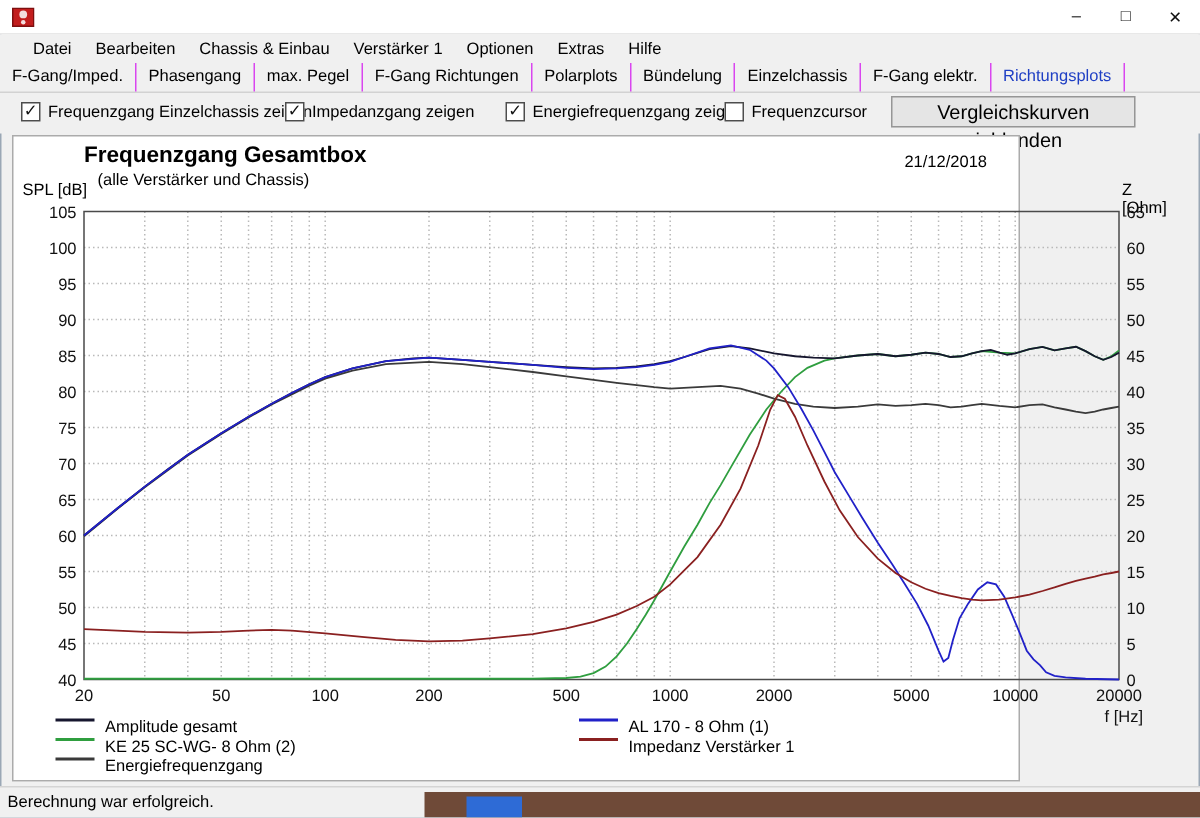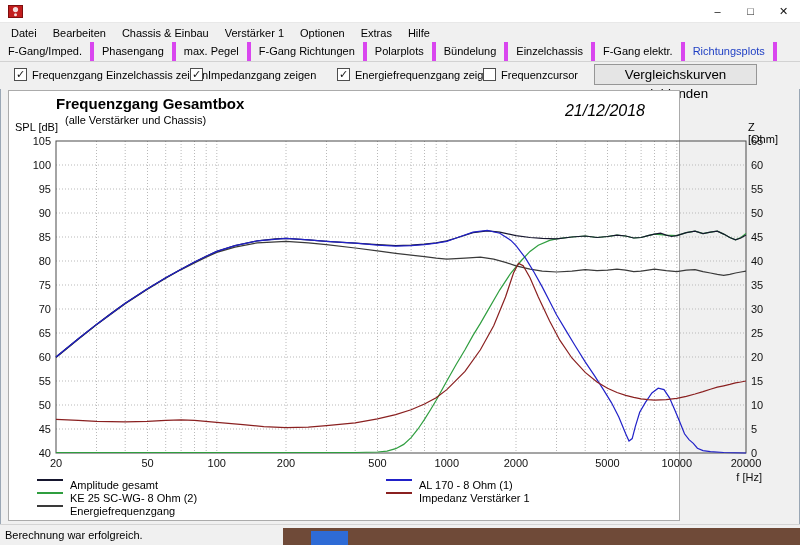--- a/index.html
+++ b/index.html
@@ -10,36 +10,36 @@
     background:#f0f0f0;
     box-shadow: inset 0 0 0 1px #9aa7b5;
   }
   
   .titlebar { height:23px; background:#ffffff; display:flex; align-items:center; border-bottom:1px solid #e8e8e8; }
   .app-icon { width:15px; height:13px; margin:0 6px 0 8px; flex:0 0 auto; }
   .title-text { font-size:12px; white-space:nowrap; overflow:hidden; }
   .win-buttons { margin-left:auto; display:flex; height:100%; }
   .win-btn { width:33px; height:100%; display:flex; align-items:center; justify-content:center; font-size:11px; color:#111; }
   
-  .menubar { height:19px; display:flex; align-items:center; background:#f0f0f0; padding-left:3px; }
+  .menubar { height:19px; display:flex; align-items:center; background:#f0f0f0; padding-left:14px; }
   .menu-item { padding:2px 8px; white-space:nowrap; }
   
   .tabbar { height:20px; display:flex; background:#f0f0f0; border-bottom:1px solid #d2d2d2; }
-  .tab { padding:3px 8px 0 8px; border-right:4px solid #d946ef; white-space:nowrap; }
+  .tab { padding:3px 8px 0 8px; border-right:1px solid #d946ef; white-space:nowrap; }
   .tab.active { color:#1f3fc4; }
   
   .toolbar { height:27px; position:relative; background:#f0f0f0; }
   .cb { position:absolute; top:6px; display:flex; align-items:center; gap:5px; cursor:default; }
   .cbbox { width:13px; height:13px; background:#fff; border:1px solid #4d4d4d; font-size:11px; line-height:11px; text-align:center; color:#111; }
   .btn { position:absolute; left:594px; top:2px; width:163px; height:21px; background:#e5e5e5; border:1px solid #969696; text-align:center; line-height:19px; }
   
   .panel { position:absolute; left:8px; top:90px; width:672px; height:431px; background:#ffffff; border:1px solid #ababab; }
   .chart-title { position:absolute; left:47px; top:4px; font-size:15px; font-weight:bold; }
   .chart-subtitle { position:absolute; left:56px; top:23px; font-size:11px; }
-  .chart-date { position:absolute; right:34px; top:11px; font-size:16px;font-style:italic; }
+  .chart-date { position:absolute; right:21px; top:11px; font-size:11px; }
   .yl-caption { position:absolute; left:6px; top:30px; }
   .yr-caption { position:absolute; left:739px; top:30px; }
   #plot-svg { position:absolute; left:0; top:0; }
   .tick { font-family:"Liberation Sans", sans-serif; font-size:11px; fill:#111; }
   
   .legend { position:absolute; left:0; top:388px; width:100%; height:42px; }
   .legend-col { position:absolute; top:0; }
   .legend-col.c1 { left:28px; }
   .legend-col.c2 { left:377px; }
   .legend-row { display:flex; align-items:flex-start; height:13px; gap:7px; }

